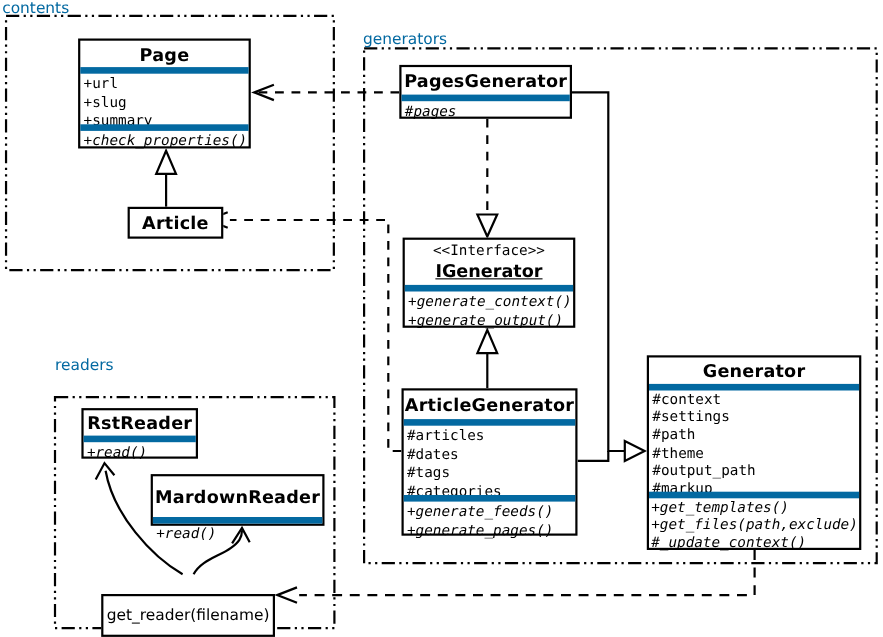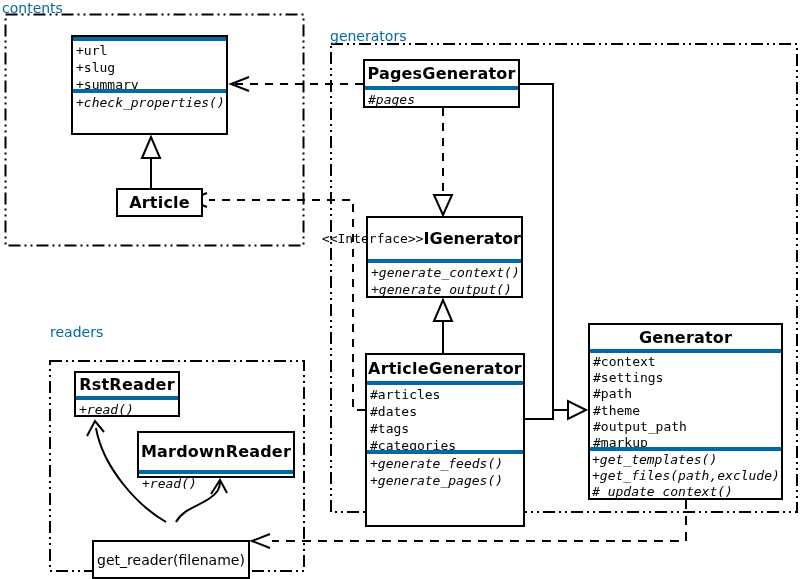--- a/index.html
+++ b/index.html
@@ -15,26 +15,26 @@
   .uml-class{
     position:absolute;background:#ffffff;border:2px solid #000;
     box-sizing:border-box;z-index:2;display:flex;flex-direction:column;
   }
   .uml-title{
     font:bold 16px "DejaVu Sans",sans-serif;text-align:center;
     display:flex;align-items:center;justify-content:center;flex:none;
     white-space:pre;letter-spacing:0.2px;
   }
   .uml-head{
-    flex:none;display:flex;flex-direction:row;align-items:center;justify-content:flex-end;
+    flex:none;display:flex;flex-direction:column;align-items:center;justify-content:center;
   }
   .stereotype{font:13px "DejaVu Sans Mono",monospace;line-height:17px;}
-  .head-name{font:bold 16px "DejaVu Sans",sans-serif;line-height:20px;}
+  .head-name{font:bold 16px "DejaVu Sans",sans-serif;line-height:20px;text-decoration:underline;}
   .uml-section{
-    border-top:4px solid #0369a1;flex:none;box-sizing:border-box;
+    border-top:6px solid #0369a1;flex:none;box-sizing:border-box;
     font:13px "DejaVu Sans Mono",monospace;padding:1px 0 14px 3px;overflow:visible;
   }
   .uml-section.grow{flex:1 1 auto;font-style:italic;}
   .uml-line{line-height:17px;white-space:pre;}
   .uml-line.tight{line-height:16.2px;}
   .plainbox-label{
     font:14px "DejaVu Sans",sans-serif;display:flex;align-items:center;justify-content:center;
     flex:1 1 auto;white-space:pre;
   }
 </style>
@@ -94,20 +94,21 @@
       <path d="M 176,522 C 183,509 199,506 210,498 C 217,493 220,489 220,482" fill="none" stroke="#000" stroke-width="2"></path>
       <polyline points="211,494 220,480 227,493" fill="none" stroke="#000" stroke-width="2"></polyline>
     </g>
   </svg>
 
   <div class="pkg-label" style="left:2px;top:0px">contents</div>
   <div class="pkg-label" style="left:330px;top:28px">generators</div>
   <div class="pkg-label" style="left:50px;top:324px">readers</div>
 
   <div class="uml-class" style="left:71px;top:35px;width:157px;height:100px">
+    <div class="uml-title" style="height:24px">Page</div>
     <div class="uml-section" style="height:52px">
       <div class="uml-line">+url</div>
       <div class="uml-line">+slug</div>
       <div class="uml-line">+summary</div>
     </div>
     <div class="uml-section grow">
       <div class="uml-line">+check_properties()</div>
     </div>
   </div>
 
@@ -126,21 +127,21 @@
     <div class="uml-head" style="height:41px">
       <div class="stereotype">&lt;&lt;Interface&gt;&gt;</div>
       <div class="head-name">IGenerator</div>
     </div>
     <div class="uml-section grow">
       <div class="uml-line">+generate_context()</div>
       <div class="uml-line">+generate_output()</div>
     </div>
   </div>
 
-  <div class="uml-class" style="left:365px;top:353px;width:160px;height:174px">
+  <div class="uml-class" style="left:365px;top:353px;width:160px;height:134px">
     <div class="uml-title" style="height:26px">ArticleGenerator</div>
     <div class="uml-section" style="height:69px">
       <div class="uml-line">#articles</div>
       <div class="uml-line">#dates</div>
       <div class="uml-line">#tags</div>
       <div class="uml-line">#categories</div>
     </div>
     <div class="uml-section grow">
       <div class="uml-line">+generate_feeds()</div>
       <div class="uml-line">+generate_pages()</div>

